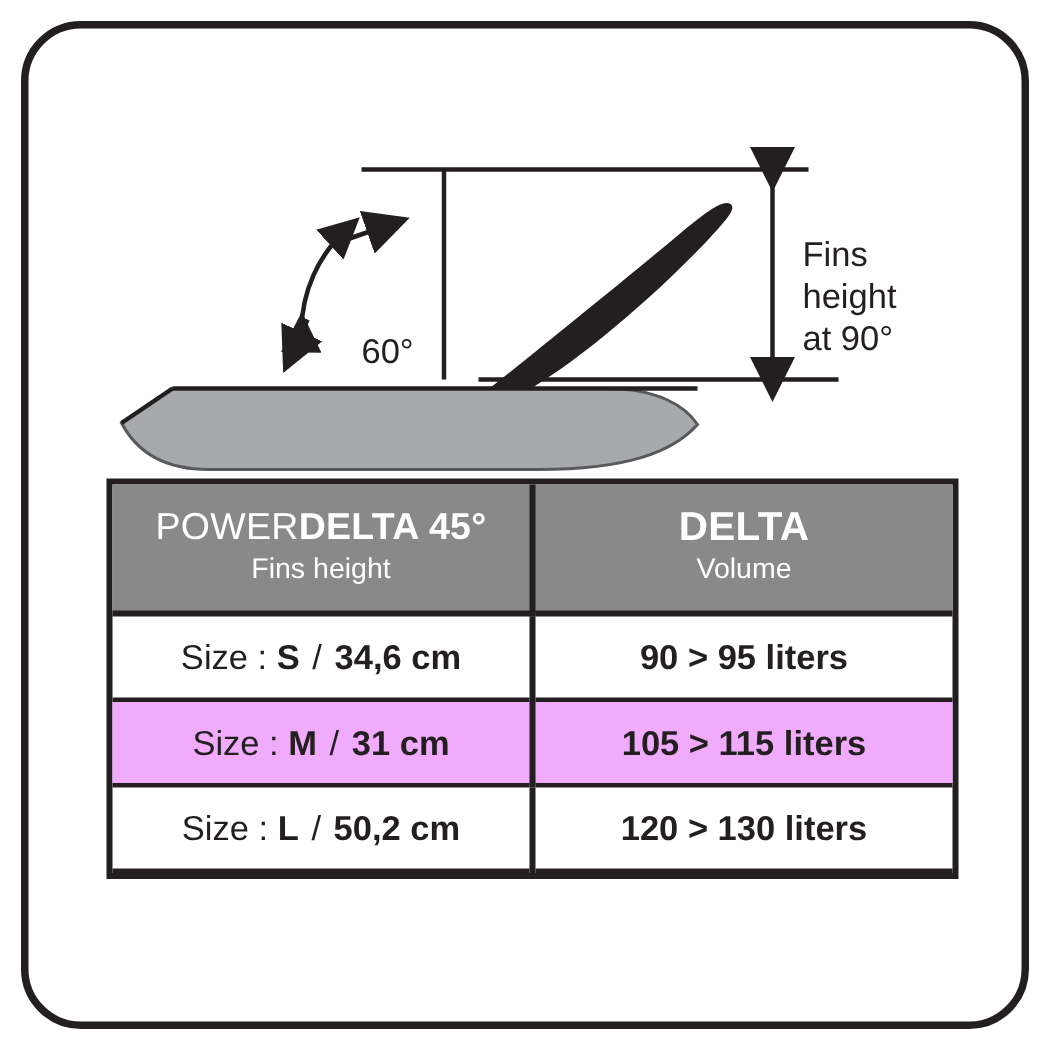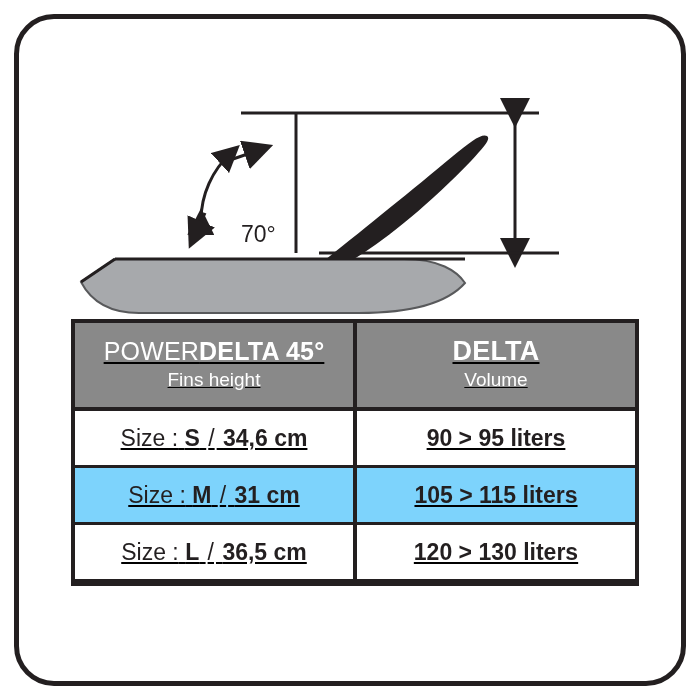--- a/index.html
+++ b/index.html
@@ -60,21 +60,20 @@
     left: 52px;
     top: 300px;
     width: 568px;
     border: 4px solid #231f20;
     box-sizing: border-box;
   }
   table.spec {
     width: 100%;
     border-collapse: collapse;
     table-layout: fixed;
-    text-decoration: underline;
   }
   table.spec th, table.spec td {
     padding: 0;
     margin: 0;
   }
   .head-cell {
     background: #898989;
     color: #ffffff;
     text-align: center;
     vertical-align: middle;
@@ -111,21 +110,21 @@
     color: #231f20;
     border-bottom: 3px solid #231f20;
   }
   .row-cell.left {
     border-right: 4px solid #231f20;
   }
   tr.last .row-cell {
     border-bottom: none;
   }
   tr.shade .row-cell {
-    background: #7dd3fc;
+    background: #f0abfc;
   }
   .sz-label { font-weight: normal; margin-top: 44px; }
   .sz-value { font-weight: bold; }
   .sep { font-weight: normal; padding: 0 2px; }
   .vol { font-weight: bold; }
 </style>
 </head>
 <body>
 
 <div class="card">
@@ -157,22 +156,27 @@
 
       <line x1="300" y1="198" x2="540" y2="198" stroke="#231f20" stroke-width="3"></line>
 
       <path d="M 62 227 L 96 204 L 385 204 C 420 204 438 216 446 228 C 430 246 400 258 340 258 L 120 258 C 90 258 72 246 62 227 Z" fill="#a7a9ac" stroke="#58595b" stroke-width="2"></path>
       <line x1="62" y1="227" x2="96" y2="204" stroke="#231f20" stroke-width="3"></line>
       <line x1="96" y1="204" x2="446" y2="204" stroke="#231f20" stroke-width="3"></line>
 
       <path d="M 306 205 L 333 205 C 360 190 410 150 452 106 C 466 91 472 84 468 81 C 463 78 452 86 434 101 C 392 136 340 178 306 205 Z" fill="#231f20"></path>
     </svg>
 
-    <div class="angle-label">70°</div>
-
+    <div class="angle-label">60°</div>
+
+    <div class="dim-label">
+      <div>Fins</div>
+      <div>height</div>
+      <div>at 90°</div>
+    </div>
   </div>
 
   <div class="table-wrap">
     <table class="spec">
       <thead>
         <tr>
           <th class="head-cell head-left">
             <span class="head-line1"><span><span class="thin">POWER</span><span>DELTA 45°</span></span></span>
             <span class="head-line2">Fins height</span>
           </th>
@@ -203,21 +207,21 @@
           </td>
           <td class="row-cell">
             <span class="vol">105 &gt; 115  liters</span>
           </td>
         </tr>
         <tr>
           <td class="row-cell left">
             <span class="sz-label">Size :</span>
             <span class="sz-value">L</span>
             <span class="sep">/</span>
-            <span class="sz-value">36,5 cm</span>
+            <span class="sz-value">50,2 cm</span>
           </td>
           <td class="row-cell">
             <span class="vol">120 &gt; 130  liters</span>
           </td>
         </tr>
       </tbody>
     </table>
   </div>
 
 </div>

